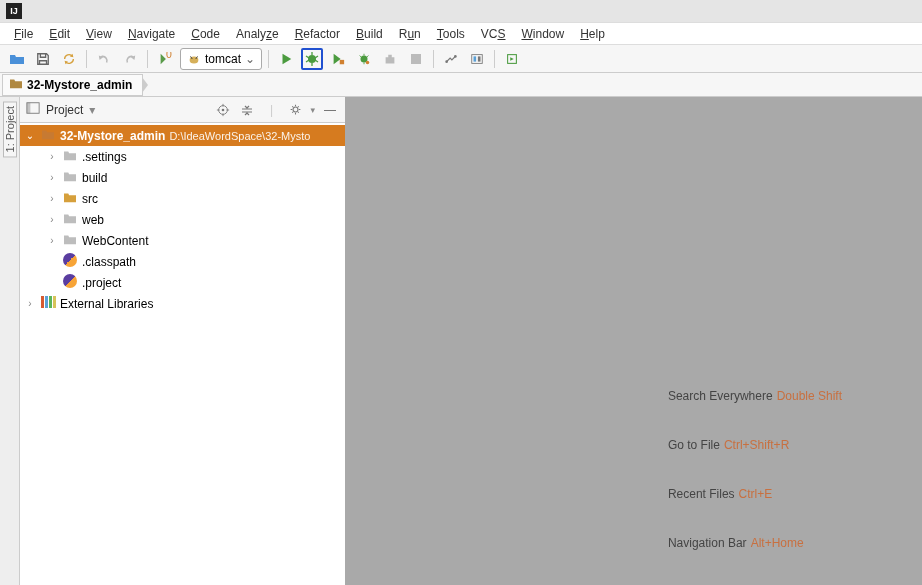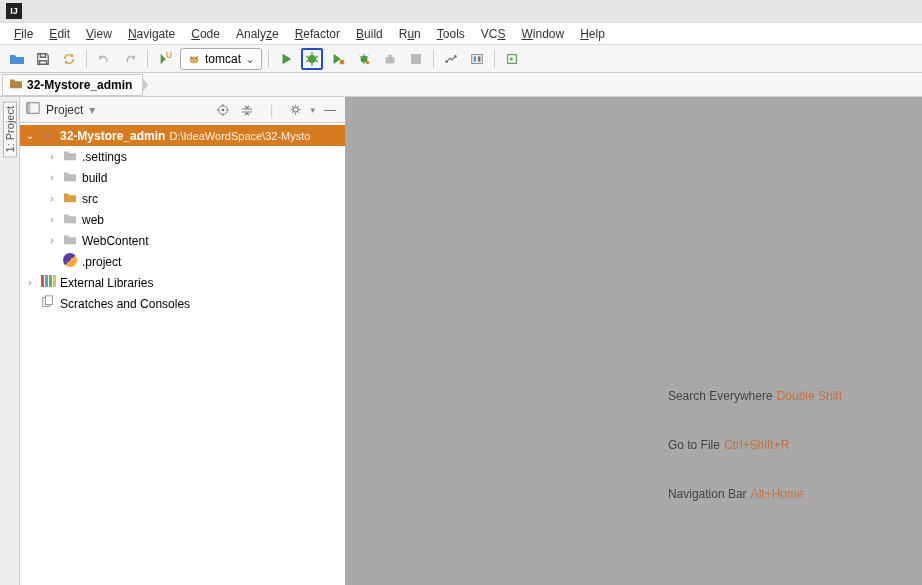--- a/index.html
+++ b/index.html
@@ -287,53 +287,55 @@
           <span class="exp">›</span>
         <span class="icon folder-gray"><svg width="14" height="12" viewBox="0 0 16 14">
               <path fill="#bdbdbd" d="M1 3h5l1 2h8v8H1z"></path>
             </svg></span>
         <span class="lbl">WebContent</span>
       </div>
       <div class="tree-row">
         <span class="indent-1"></span>
           <span class="exp"></span>
         <span class="icon"><span class="file-eclipse"></span></span>
+        <span class="lbl">.classpath</span>
+      </div>
+      <div class="tree-row">
+        <span class="indent-1"></span>
+          <span class="exp"></span>
+        <span class="icon"><span class="file-eclipse"></span></span>
         <span class="lbl">.project</span>
       </div>
       <div class="tree-row">
         <span class="exp">›</span>
         <span class="icon"><span class="lib-ic">
               <span></span>
               <span></span>
               <span></span>
               <span></span>
             </span></span>
         <span class="lbl">External Libraries</span>
       </div>
-      <div class="tree-row">
-        <span class="exp"></span>
-        <span class="icon scratch-ic"><svg width="14" height="14" viewBox="0 0 16 16">
-              <rect x="2" y="3" width="8" height="10" fill="none" stroke="#888"></rect>
-              <rect x="5" y="1" width="8" height="10" fill="#fff" stroke="#888"></rect>
-            </svg></span>
-        <span class="lbl">Scratches and Consoles</span>
-      </div>
     </div>
   </div>
 
   <div class="editor-area">
     <div class="welcome">
       <div class="welcome-row">
         <span>Search Everywhere</span>
         <span class="hotkey">Double Shift</span>
       </div>
       <div class="welcome-row">
         <span>Go to File</span>
         <span class="hotkey">Ctrl+Shift+R</span>
       </div>
       <div class="welcome-row">
+        <span>Recent Files</span>
+        <span class="hotkey">Ctrl+E</span>
+      </div>
+      <div class="welcome-row">
         <span>Navigation Bar</span>
         <span class="hotkey">Alt+Home</span>
       </div>
     </div>
   </div>
 
 </div>
 
 </body></html>

